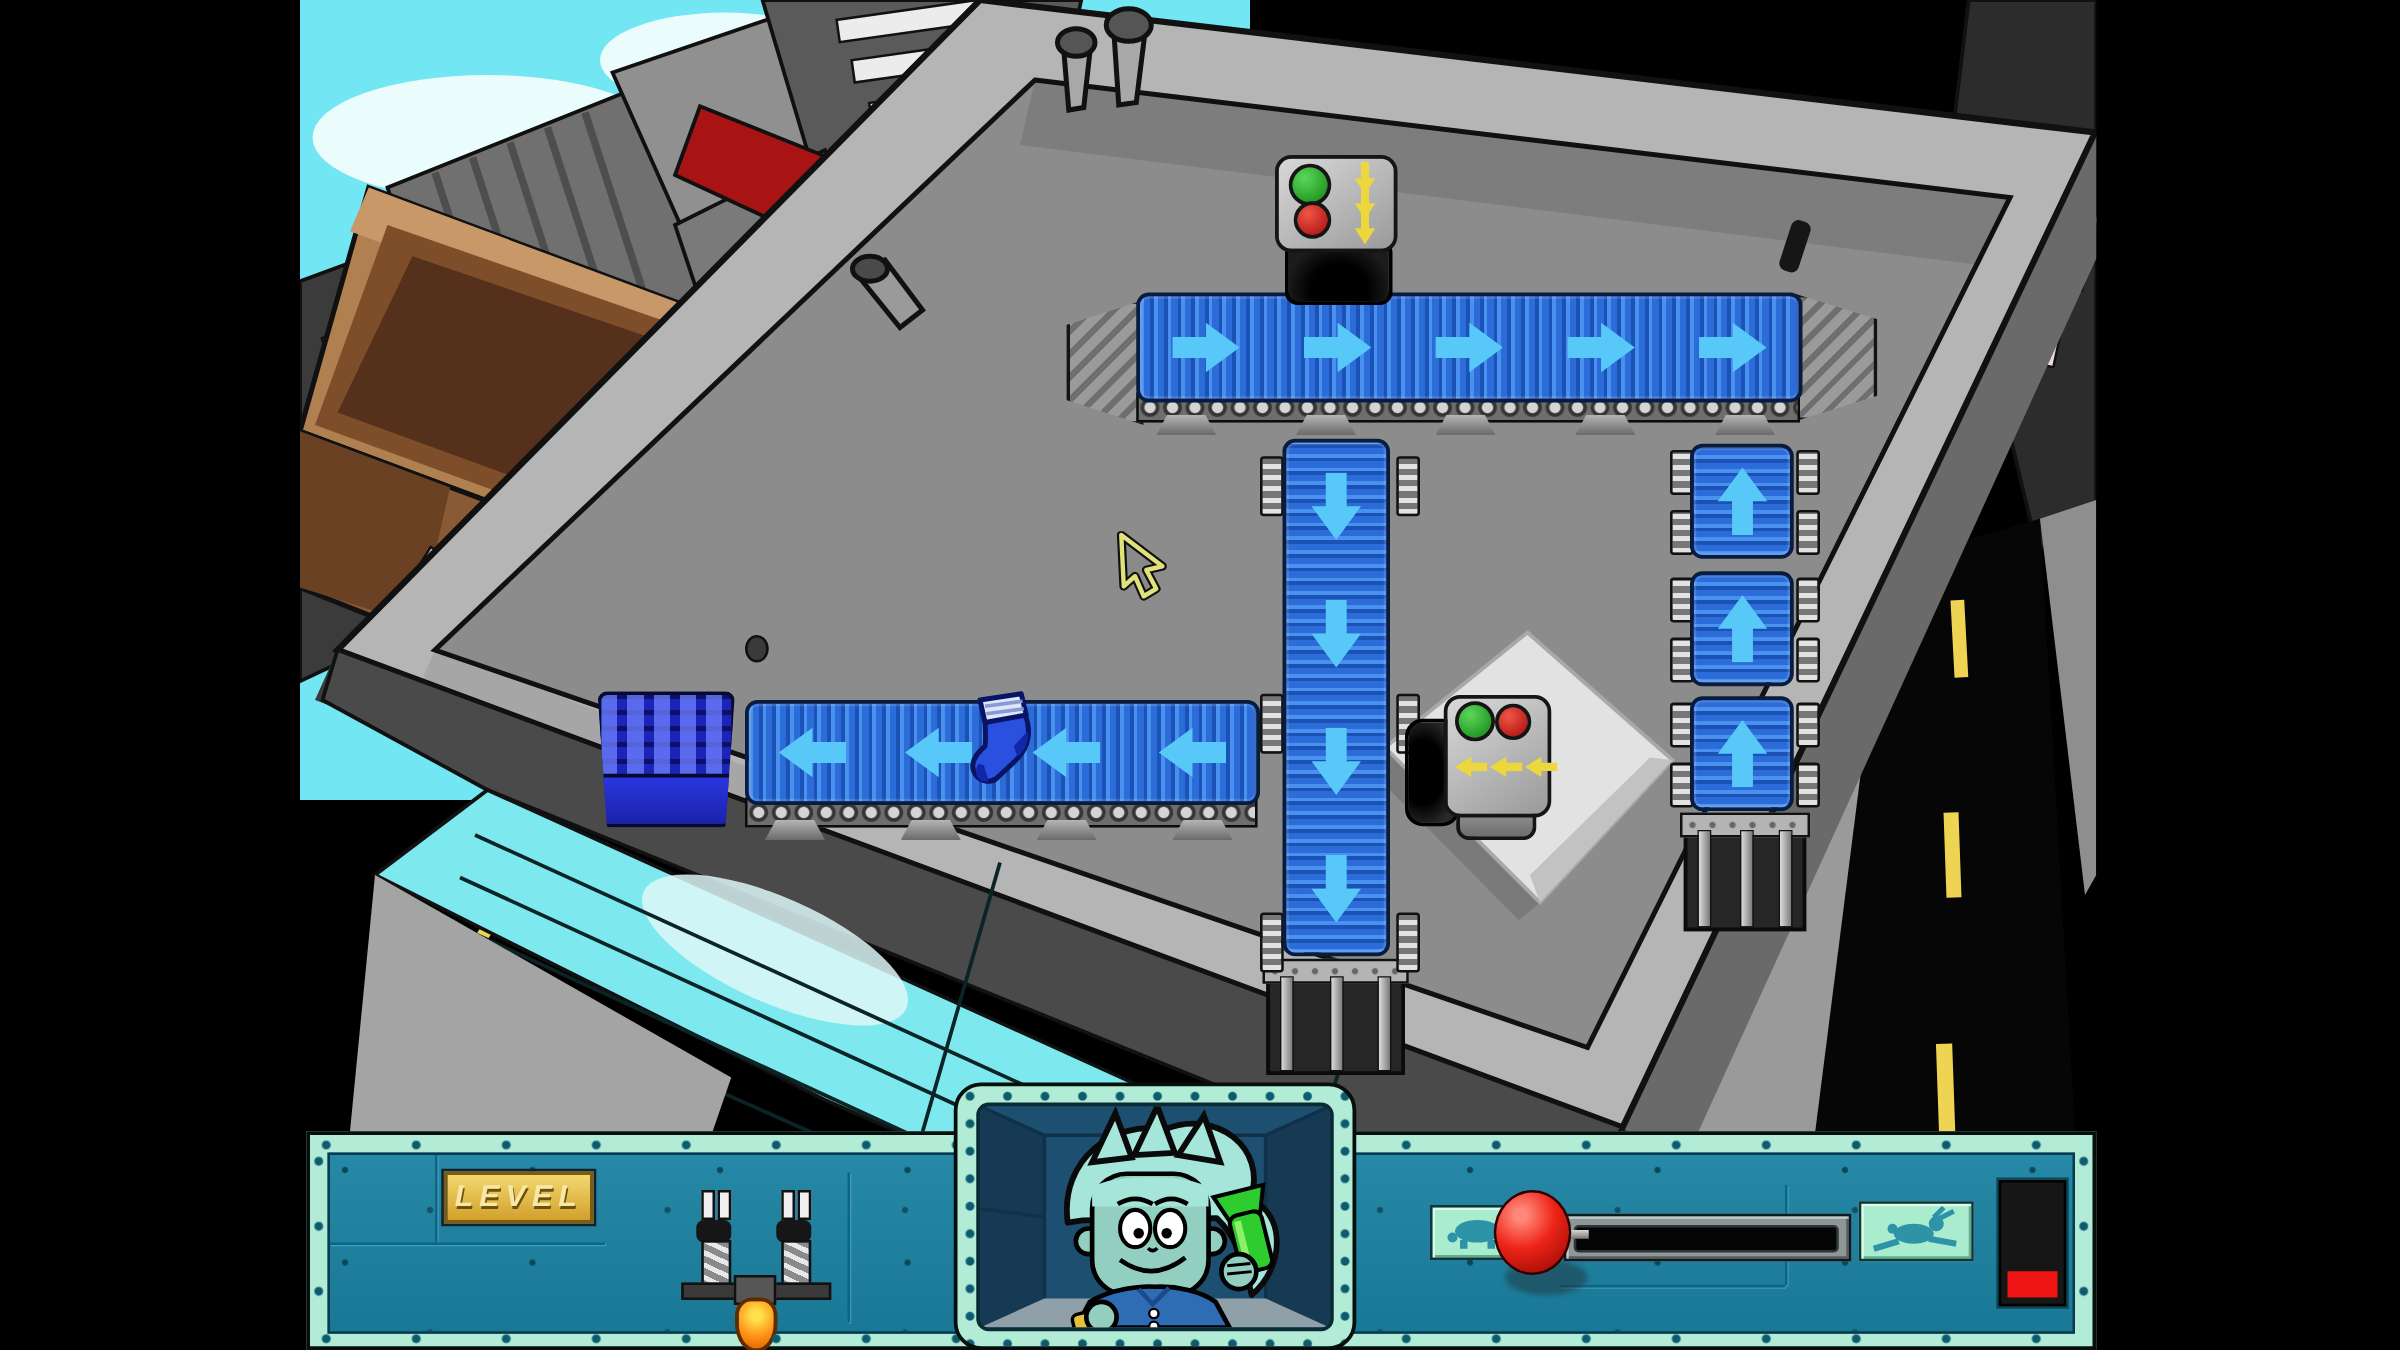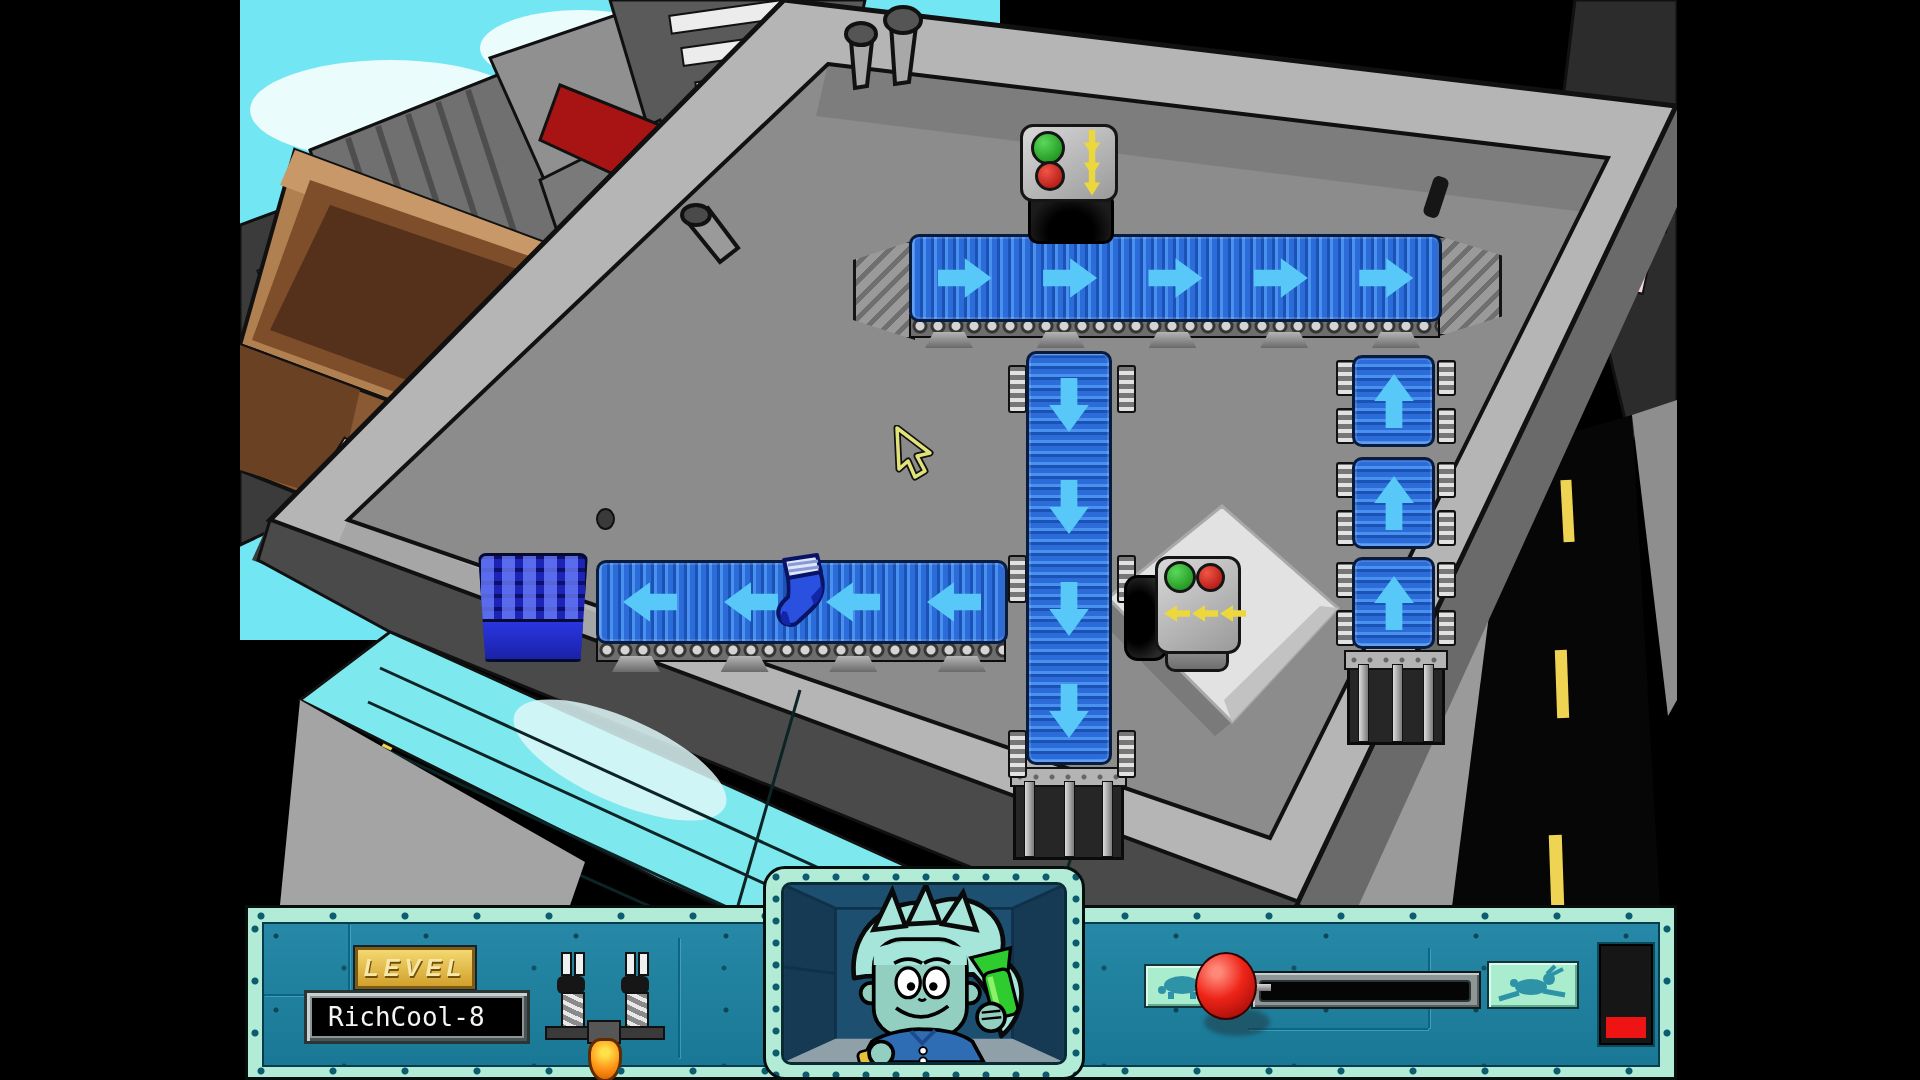--- a/index.html
+++ b/index.html
@@ -325,25 +325,22 @@
   <div class="rivets-h" style="top:2px"></div>
   <div class="rivets-h" style="bottom:0px"></div>
   <div class="rivets-v" style="left:1px"></div>
   <div class="rivets-v" style="right:1px"></div>
   <div class="seam" style="left:100px;top:16px;width:2px;height:70px"></div>
   <div class="seam" style="left:16px;top:86px;width:220px;height:2px"></div>
   <div class="seam" style="left:430px;top:30px;width:2px;height:120px"></div>
   <div class="seam" style="left:1000px;top:120px;width:180px;height:2px"></div>
   <div class="seam" style="left:1180px;top:40px;width:2px;height:80px"></div>
 
-  <div class="plaque" style="left:107px;top:39px;width:114px;height:36px">
+  <div class="plaque" style="left:107px;top:29px;width:114px;height:36px">
     <span>LEVEL</span>
-  </div>
-  <div class="lcd" style="left:56px;top:82px;width:210px;height:38px">
-    <div class="screen">RichCool-8</div>
   </div>
 
   <div>
     <div class="slit" style="left:313px;top:44px"></div>
     <div class="slit" style="left:326px;top:44px"></div>
     <div class="slit" style="left:377px;top:44px"></div>
     <div class="slit" style="left:390px;top:44px"></div>
     <div class="cap" style="left:309px;top:68px"></div>
     <div class="cap" style="left:373px;top:68px"></div>
     <div class="post" style="left:313px;top:84px;height:40px"></div>

